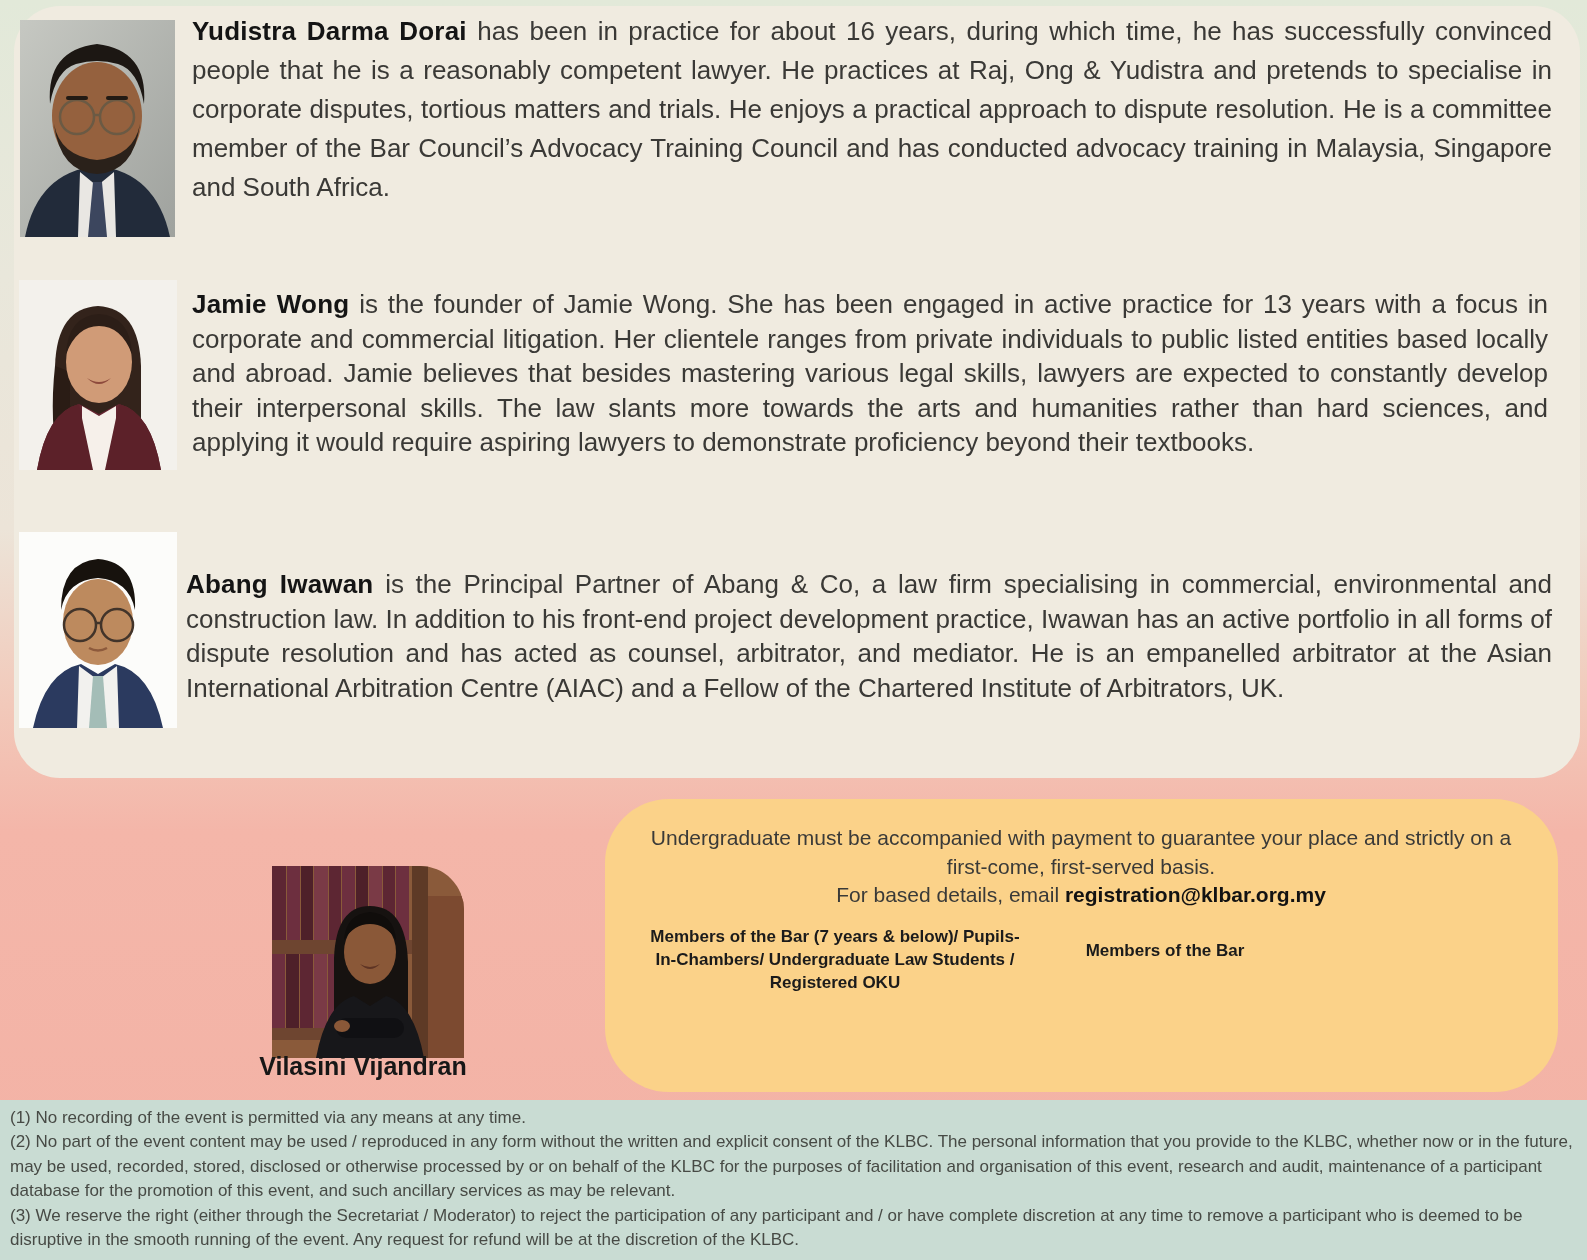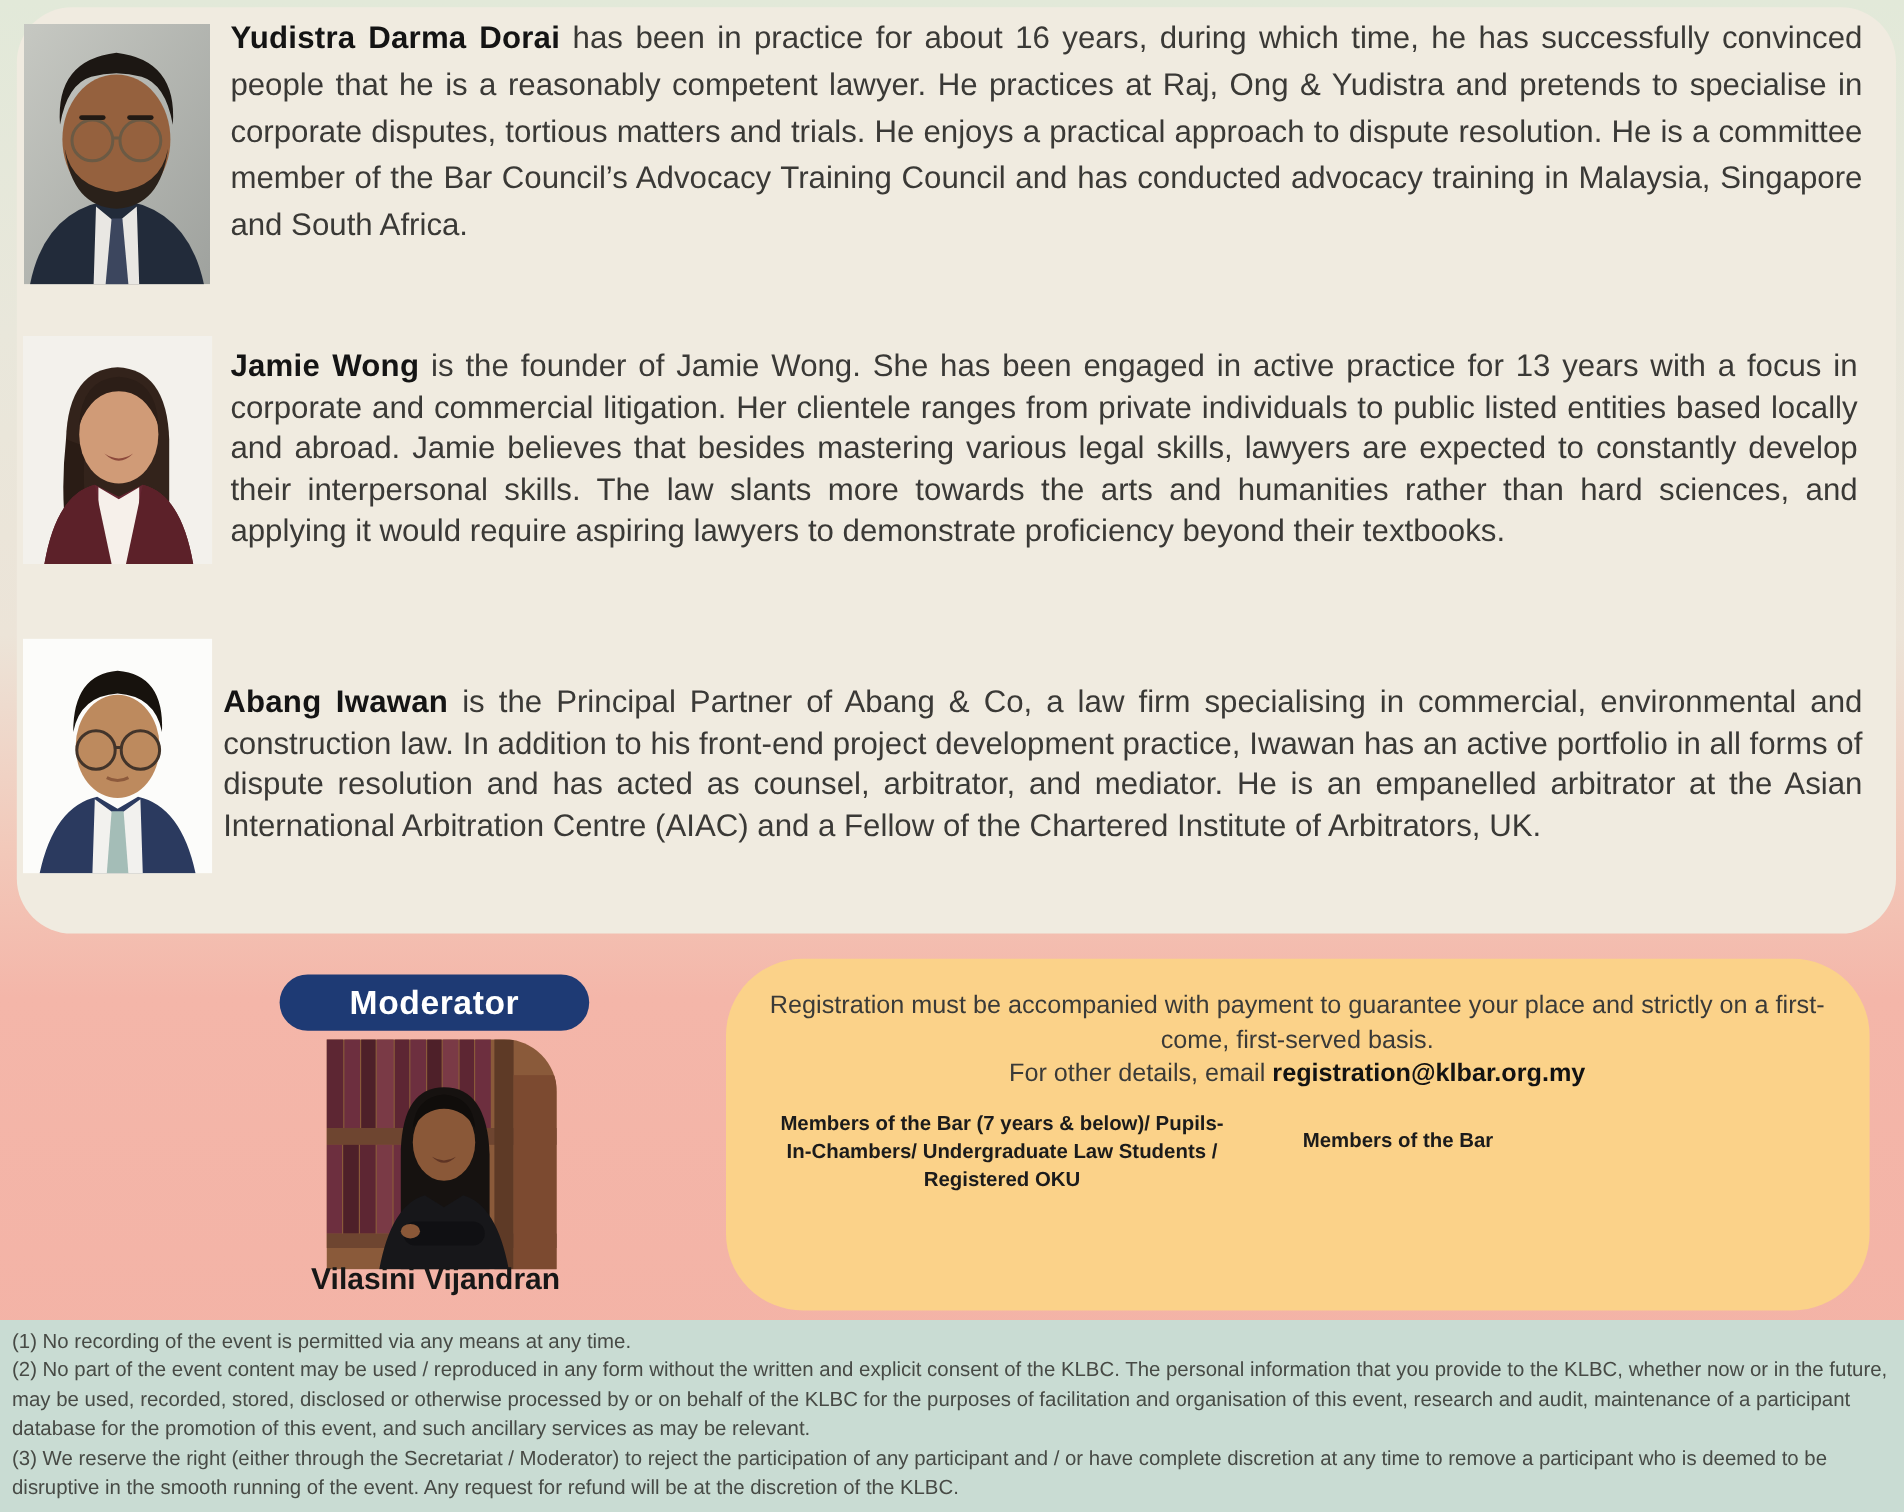--- a/index.html
+++ b/index.html
@@ -113,23 +113,20 @@
       <ellipse cx="79" cy="90" rx="35" ry="43" fill="#bd8a5e"></ellipse>
       <path d="M42 78 Q42 30 79 27 Q118 30 116 78 Q110 48 79 46 Q48 48 42 78 Z" fill="#17120d"></path>
       <circle cx="61" cy="93" r="16" fill="none" stroke="#42342a" stroke-width="2.5"></circle>
       <circle cx="98" cy="93" r="16" fill="none" stroke="#42342a" stroke-width="2.5"></circle>
       <line x1="77" y1="91" x2="82" y2="91" stroke="#42342a" stroke-width="2.5"></line>
       <path d="M70 116 Q79 121 88 116" fill="none" stroke="#8d5a3c" stroke-width="2.5"></path>
     </svg>
   </div>
   <p class="bio bio-3"><b>Abang Iwawan</b><span> is the Principal Partner of Abang &amp; Co, a law firm specialising in commercial, environmental and construction law. In addition to his front-end project development practice, Iwawan has an active portfolio in all forms of dispute resolution and has acted as counsel, arbitrator, and mediator. He is an empanelled arbitrator at the Asian International Arbitration Centre (AIAC) and a Fellow of the Chartered Institute of Arbitrators, UK.</span></p>
 
-  <div class="moderator-pill">
-    <span>Moderator</span>
-  </div>
 
   <div class="moderator-photo">
     <svg viewBox="0 0 192 192" preserveAspectRatio="none">
       <rect width="192" height="192" fill="#8a5a3a"></rect>
       <g>
         <rect x="0" y="0" width="14" height="74" fill="#5d2633"></rect>
           <rect x="15" y="0" width="13" height="74" fill="#6d2f3f"></rect>
         <rect x="29" y="0" width="12" height="74" fill="#4e2029"></rect>
           <rect x="42" y="0" width="14" height="74" fill="#7a3a46"></rect>
         <rect x="57" y="0" width="12" height="74" fill="#5d2633"></rect>
@@ -155,22 +152,22 @@
       <path d="M88 98 Q98 104 108 98 Q103 103 98 103 Q93 103 88 98 Z" fill="#5e3424"></path>
       <path d="M44 192 Q54 138 82 130 L98 140 L114 130 Q142 138 152 192 Z" fill="#17171a"></path>
       <rect x="64" y="152" width="68" height="20" rx="10" fill="#101013"></rect>
       <ellipse cx="70" cy="160" rx="8" ry="6" fill="#8a5838"></ellipse>
     </svg>
   </div>
 
   <div class="moderator-name">Vilasini Vijandran</div>
 
   <div class="reg-card">
-    <div class="reg-lines">Registration must  be accompanied with payment to guarantee your place and strictly on a first-come, first-served basis.</div>
-    <div class="reg-email-line"><span>For other details, email </span><b>registration@klbar.org.my</b></div>
+    <div class="reg-lines">Undergraduate must  be accompanied with payment to guarantee your place and strictly on a first-come, first-served basis.</div>
+    <div class="reg-email-line"><span>For based details, email </span><b>registration@klbar.org.my</b></div>
 
     <div class="fee fee-0">
       <div class="audience">Members of the Bar (7 years &amp; below)/ Pupils-In-Chambers/ Undergraduate Law Students / Registered OKU</div>
     </div>
     <div class="fee fee-1">
       <div class="audience">Members of the Bar</div>
     </div>
   </div>
 
   <div class="terms">

